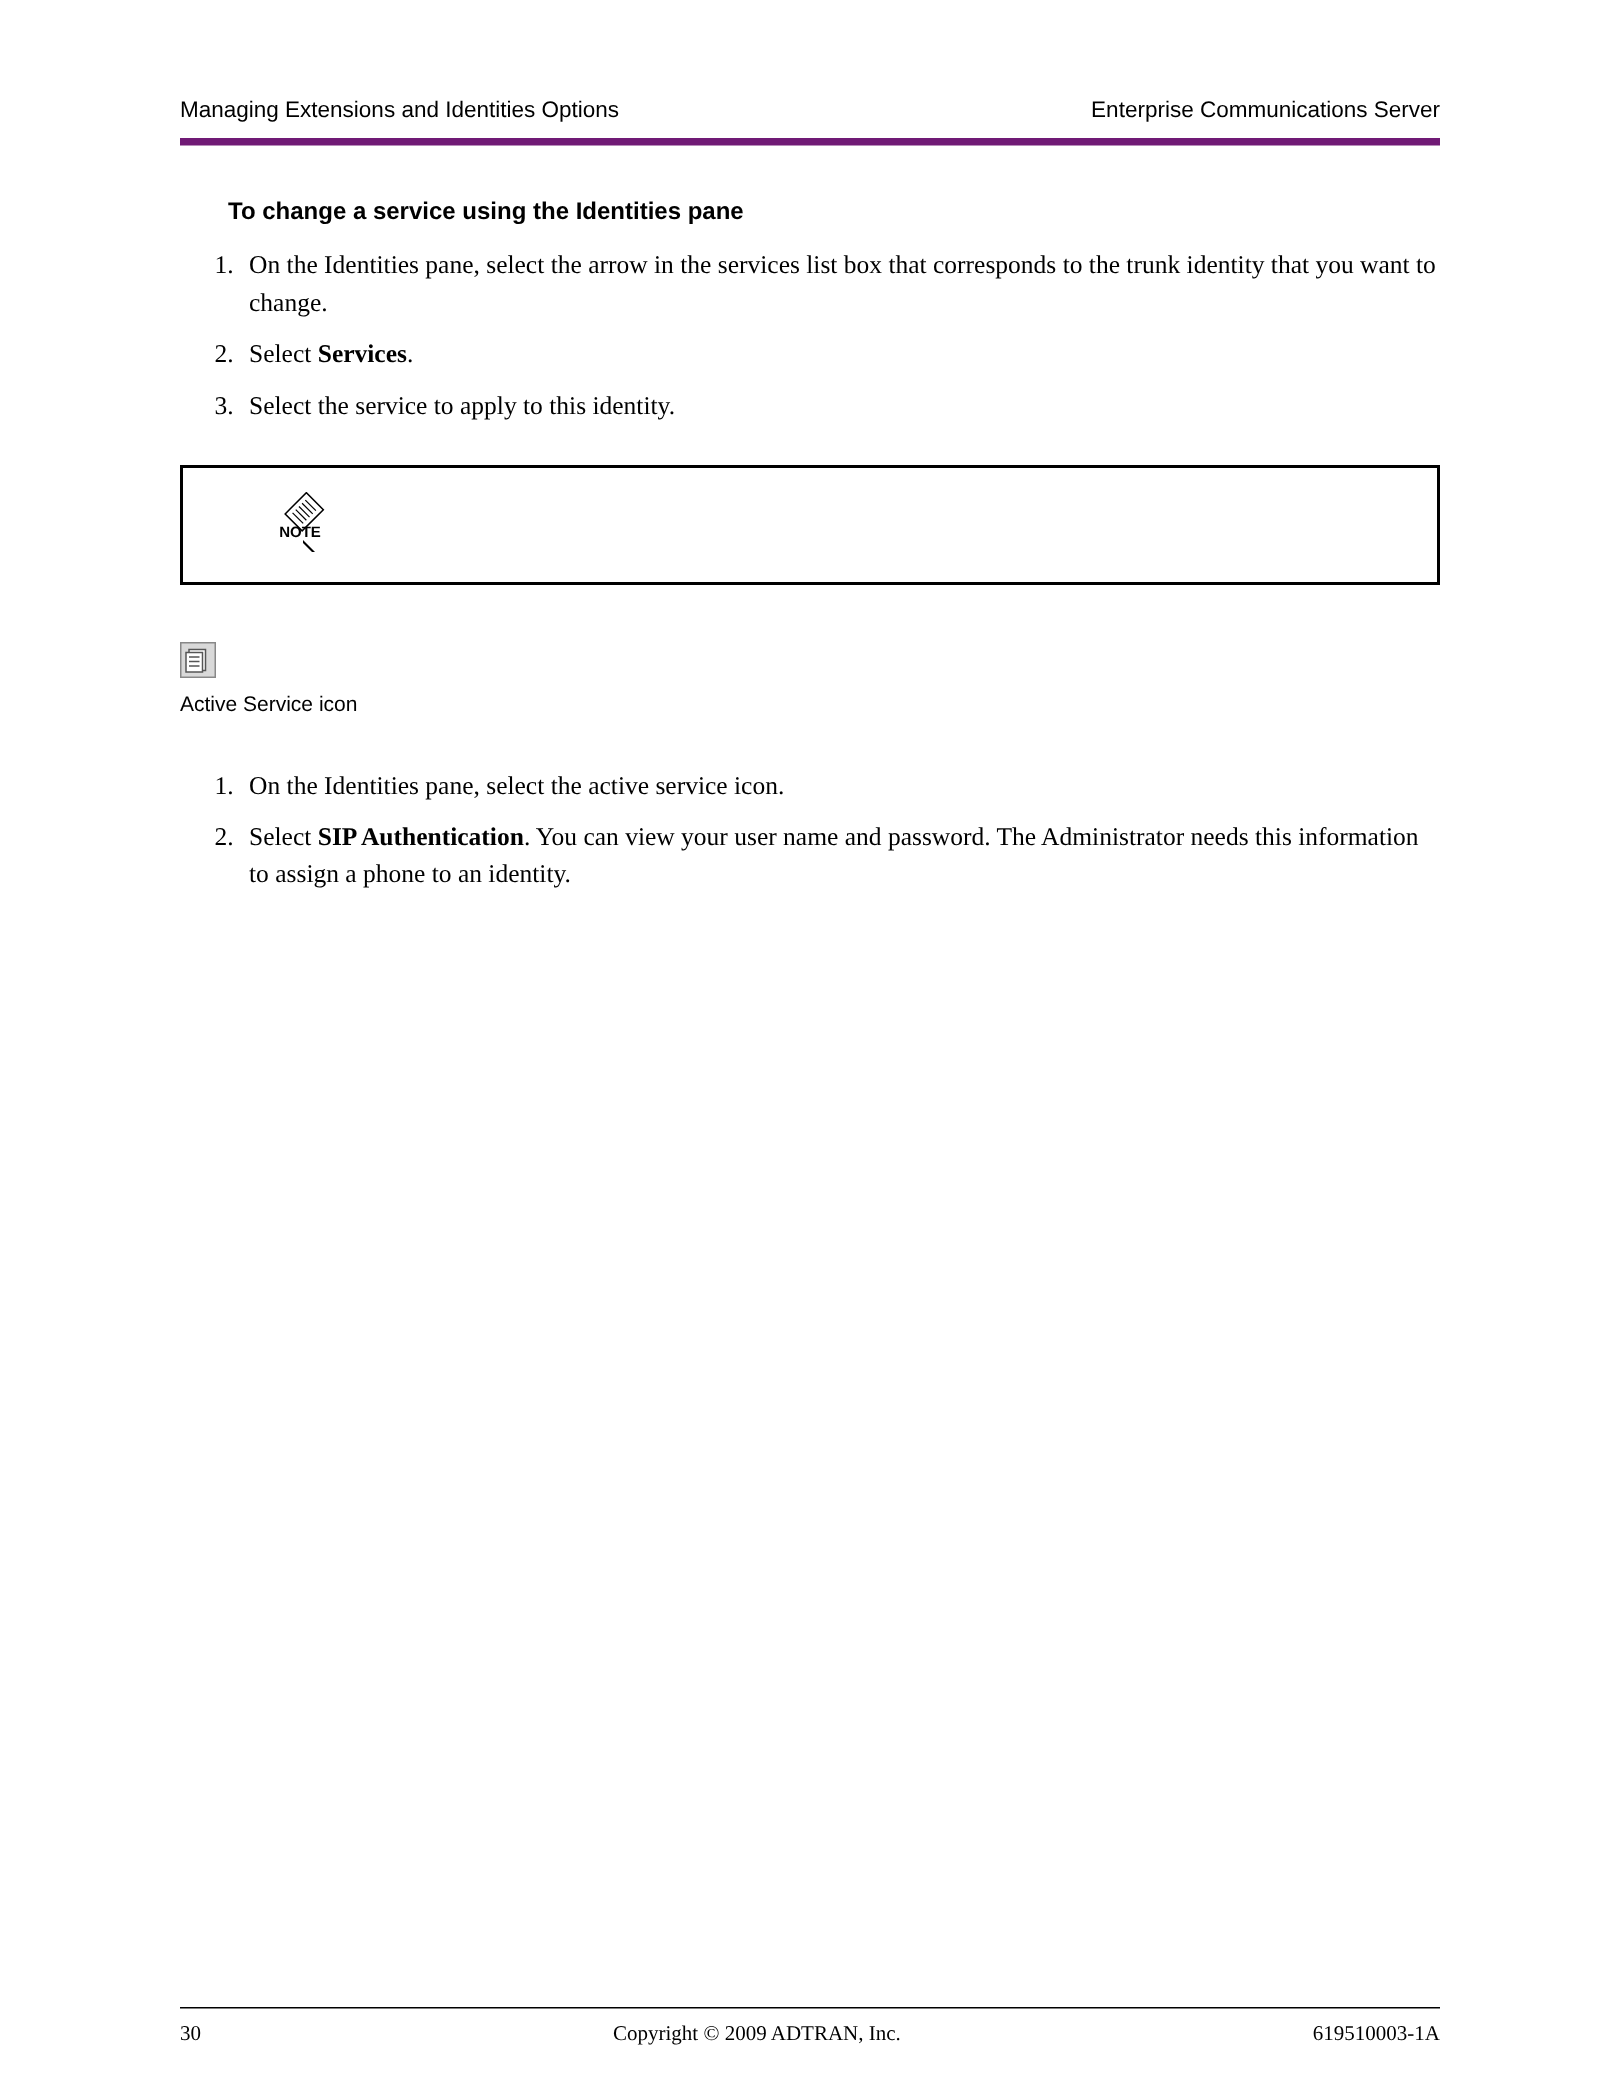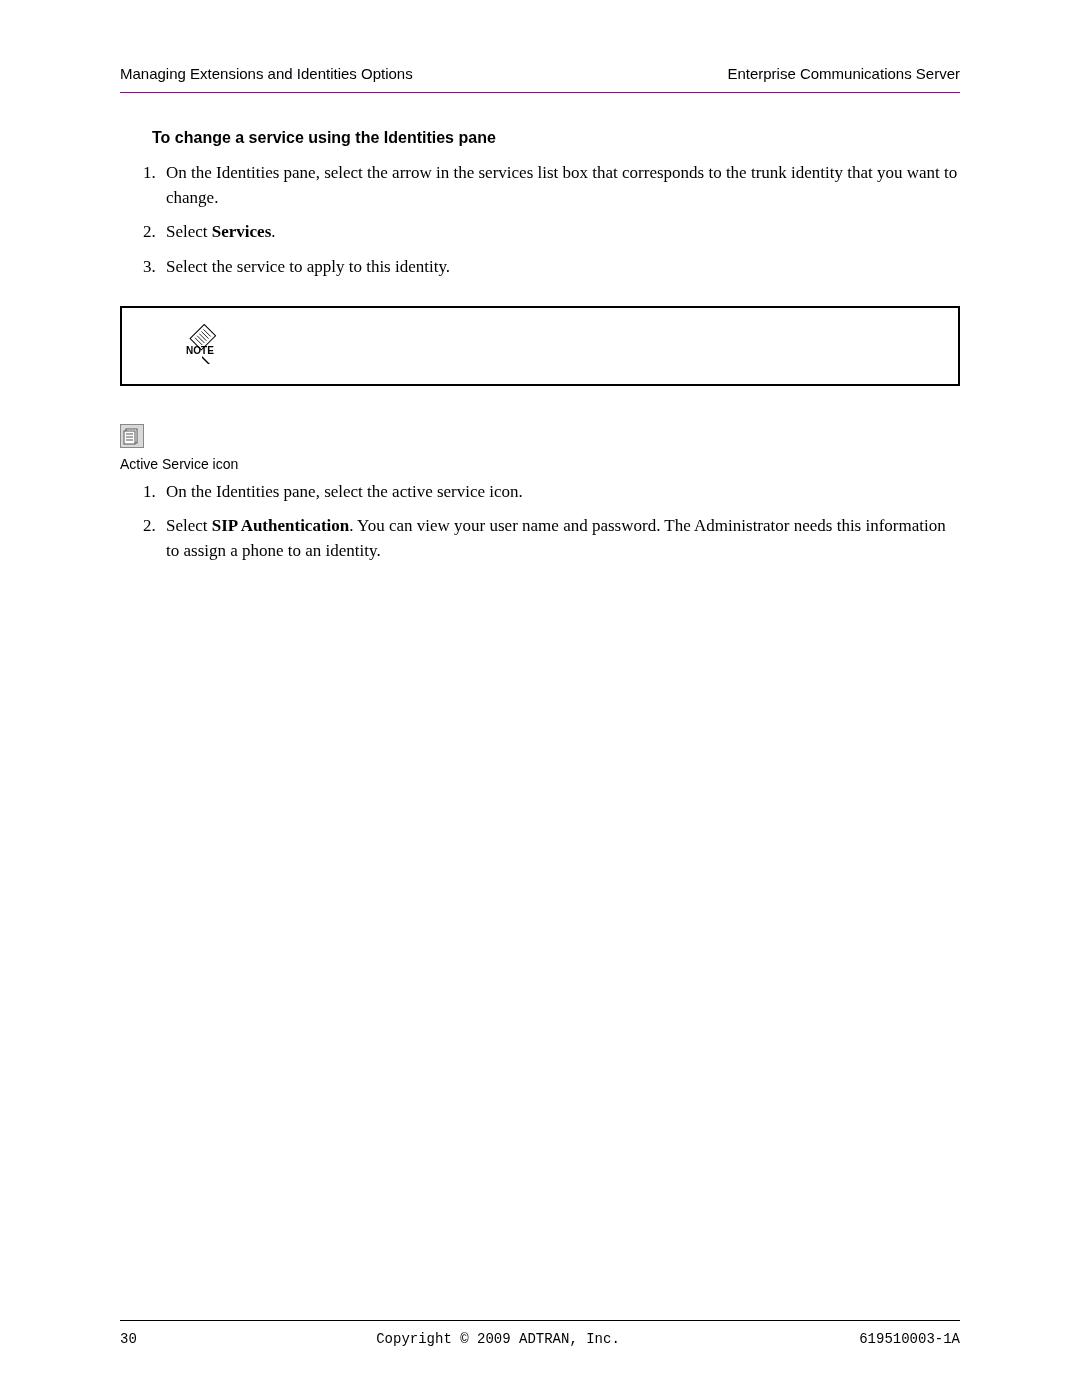--- a/index.html
+++ b/index.html
@@ -20,21 +20,21 @@
       padding: 65px 120px 50px 120px;
       height: 100%;
       position: relative;
     }
     .header {
       display: flex;
       justify-content: space-between;
       font-family: Arial, Helvetica, sans-serif;
       font-size: 15px;
       padding-bottom: 10px;
-      border-bottom: 1px solid #701a75;
+      border-bottom: 5px solid #701a75;
       margin-bottom: 36px;
     }
     .heading-bold {
       font-family: Arial, Helvetica, sans-serif;
       font-weight: bold;
       font-size: 16px;
       margin-bottom: 14px;
       margin-left: 32px;
     }
     .ol {
@@ -86,35 +86,35 @@
       margin-top: 6px;
     }
     .icon-box svg {
       position: absolute;
       top: 2px;
       left: 2px;
     }
     .caption {
       font-family: Arial, Helvetica, sans-serif;
       font-size: 14px;
-      margin-bottom: 8px;
+      margin-bottom: 35px;
     }
     .section2 {
       margin-top: 6px;
     }
     .footer {
       position: absolute;
-      bottom: 50px;
+      bottom: 32px;
       left: 120px;
       right: 120px;
       border-top: 1px solid #000;
       padding-top: 10px;
       display: flex;
       justify-content: space-between;
-      font-family: Liberation Mono, monospace;
+      font-family: Liberation Serif, serif;
       font-size: 14px;
     }
   </style>
 </head>
 <body>
 
 <div class="page">
   <div class="header">
     <span>Managing Extensions and Identities Options</span>
     <span>Enterprise Communications Server</span>

